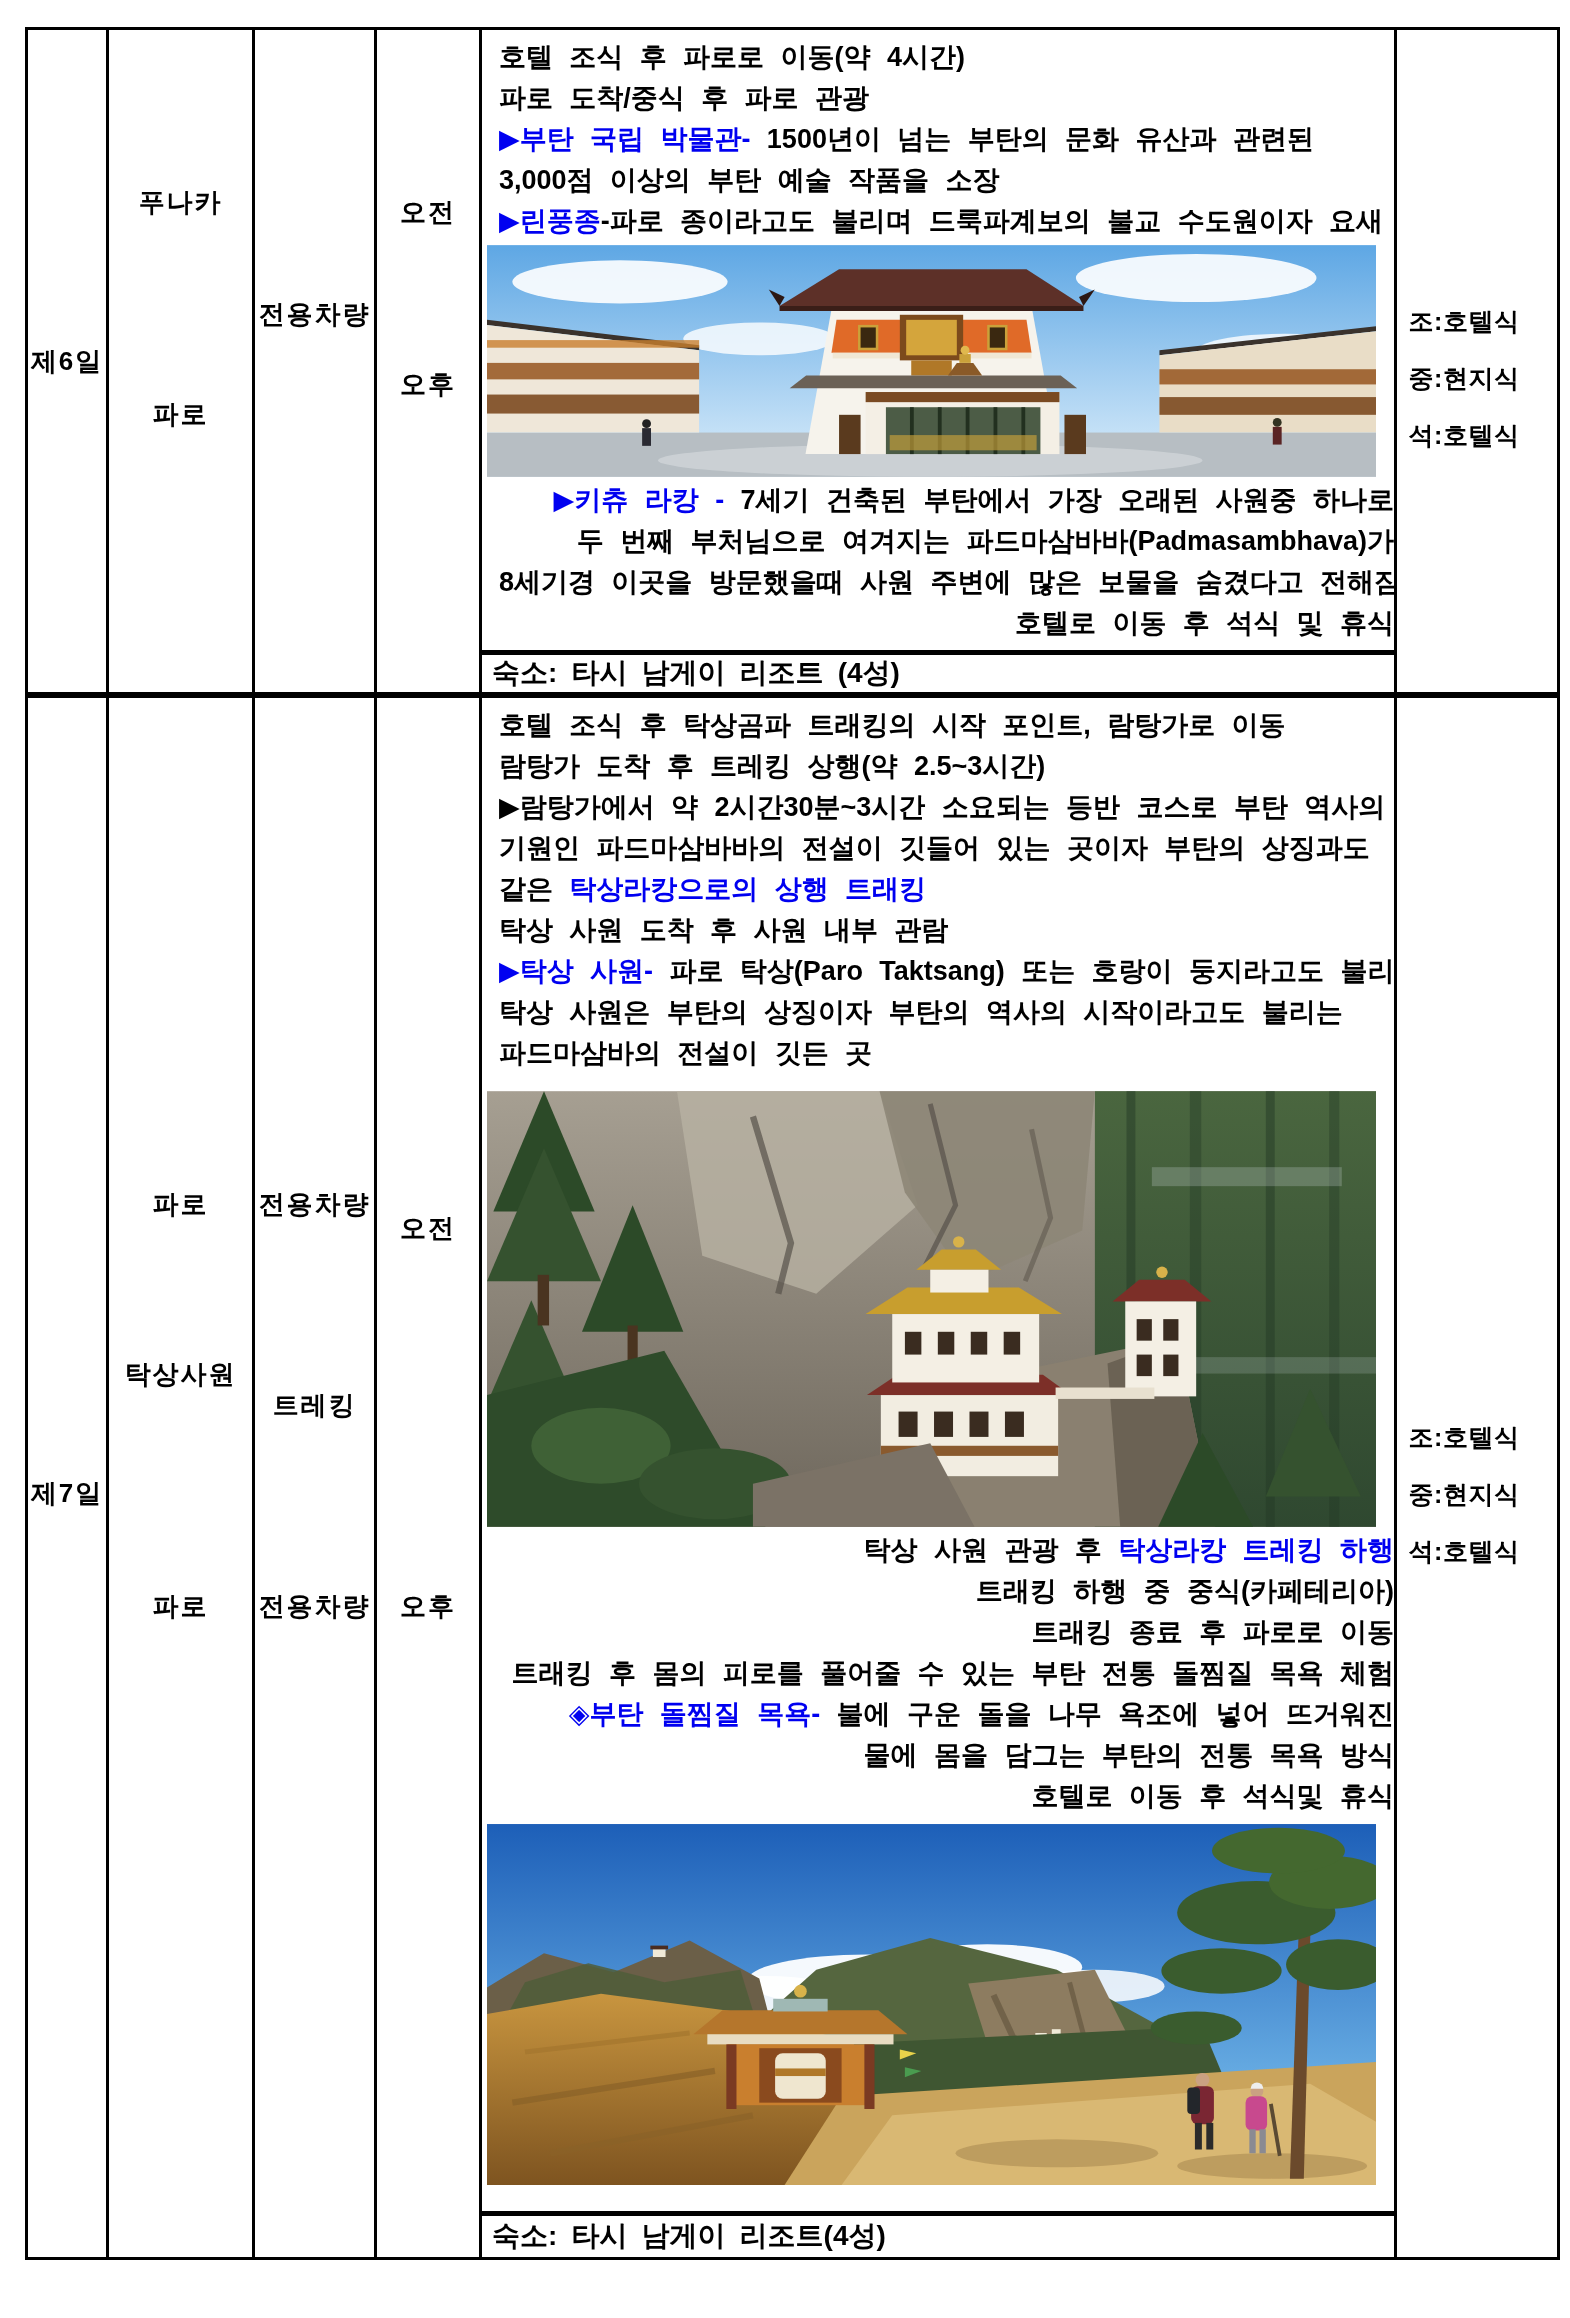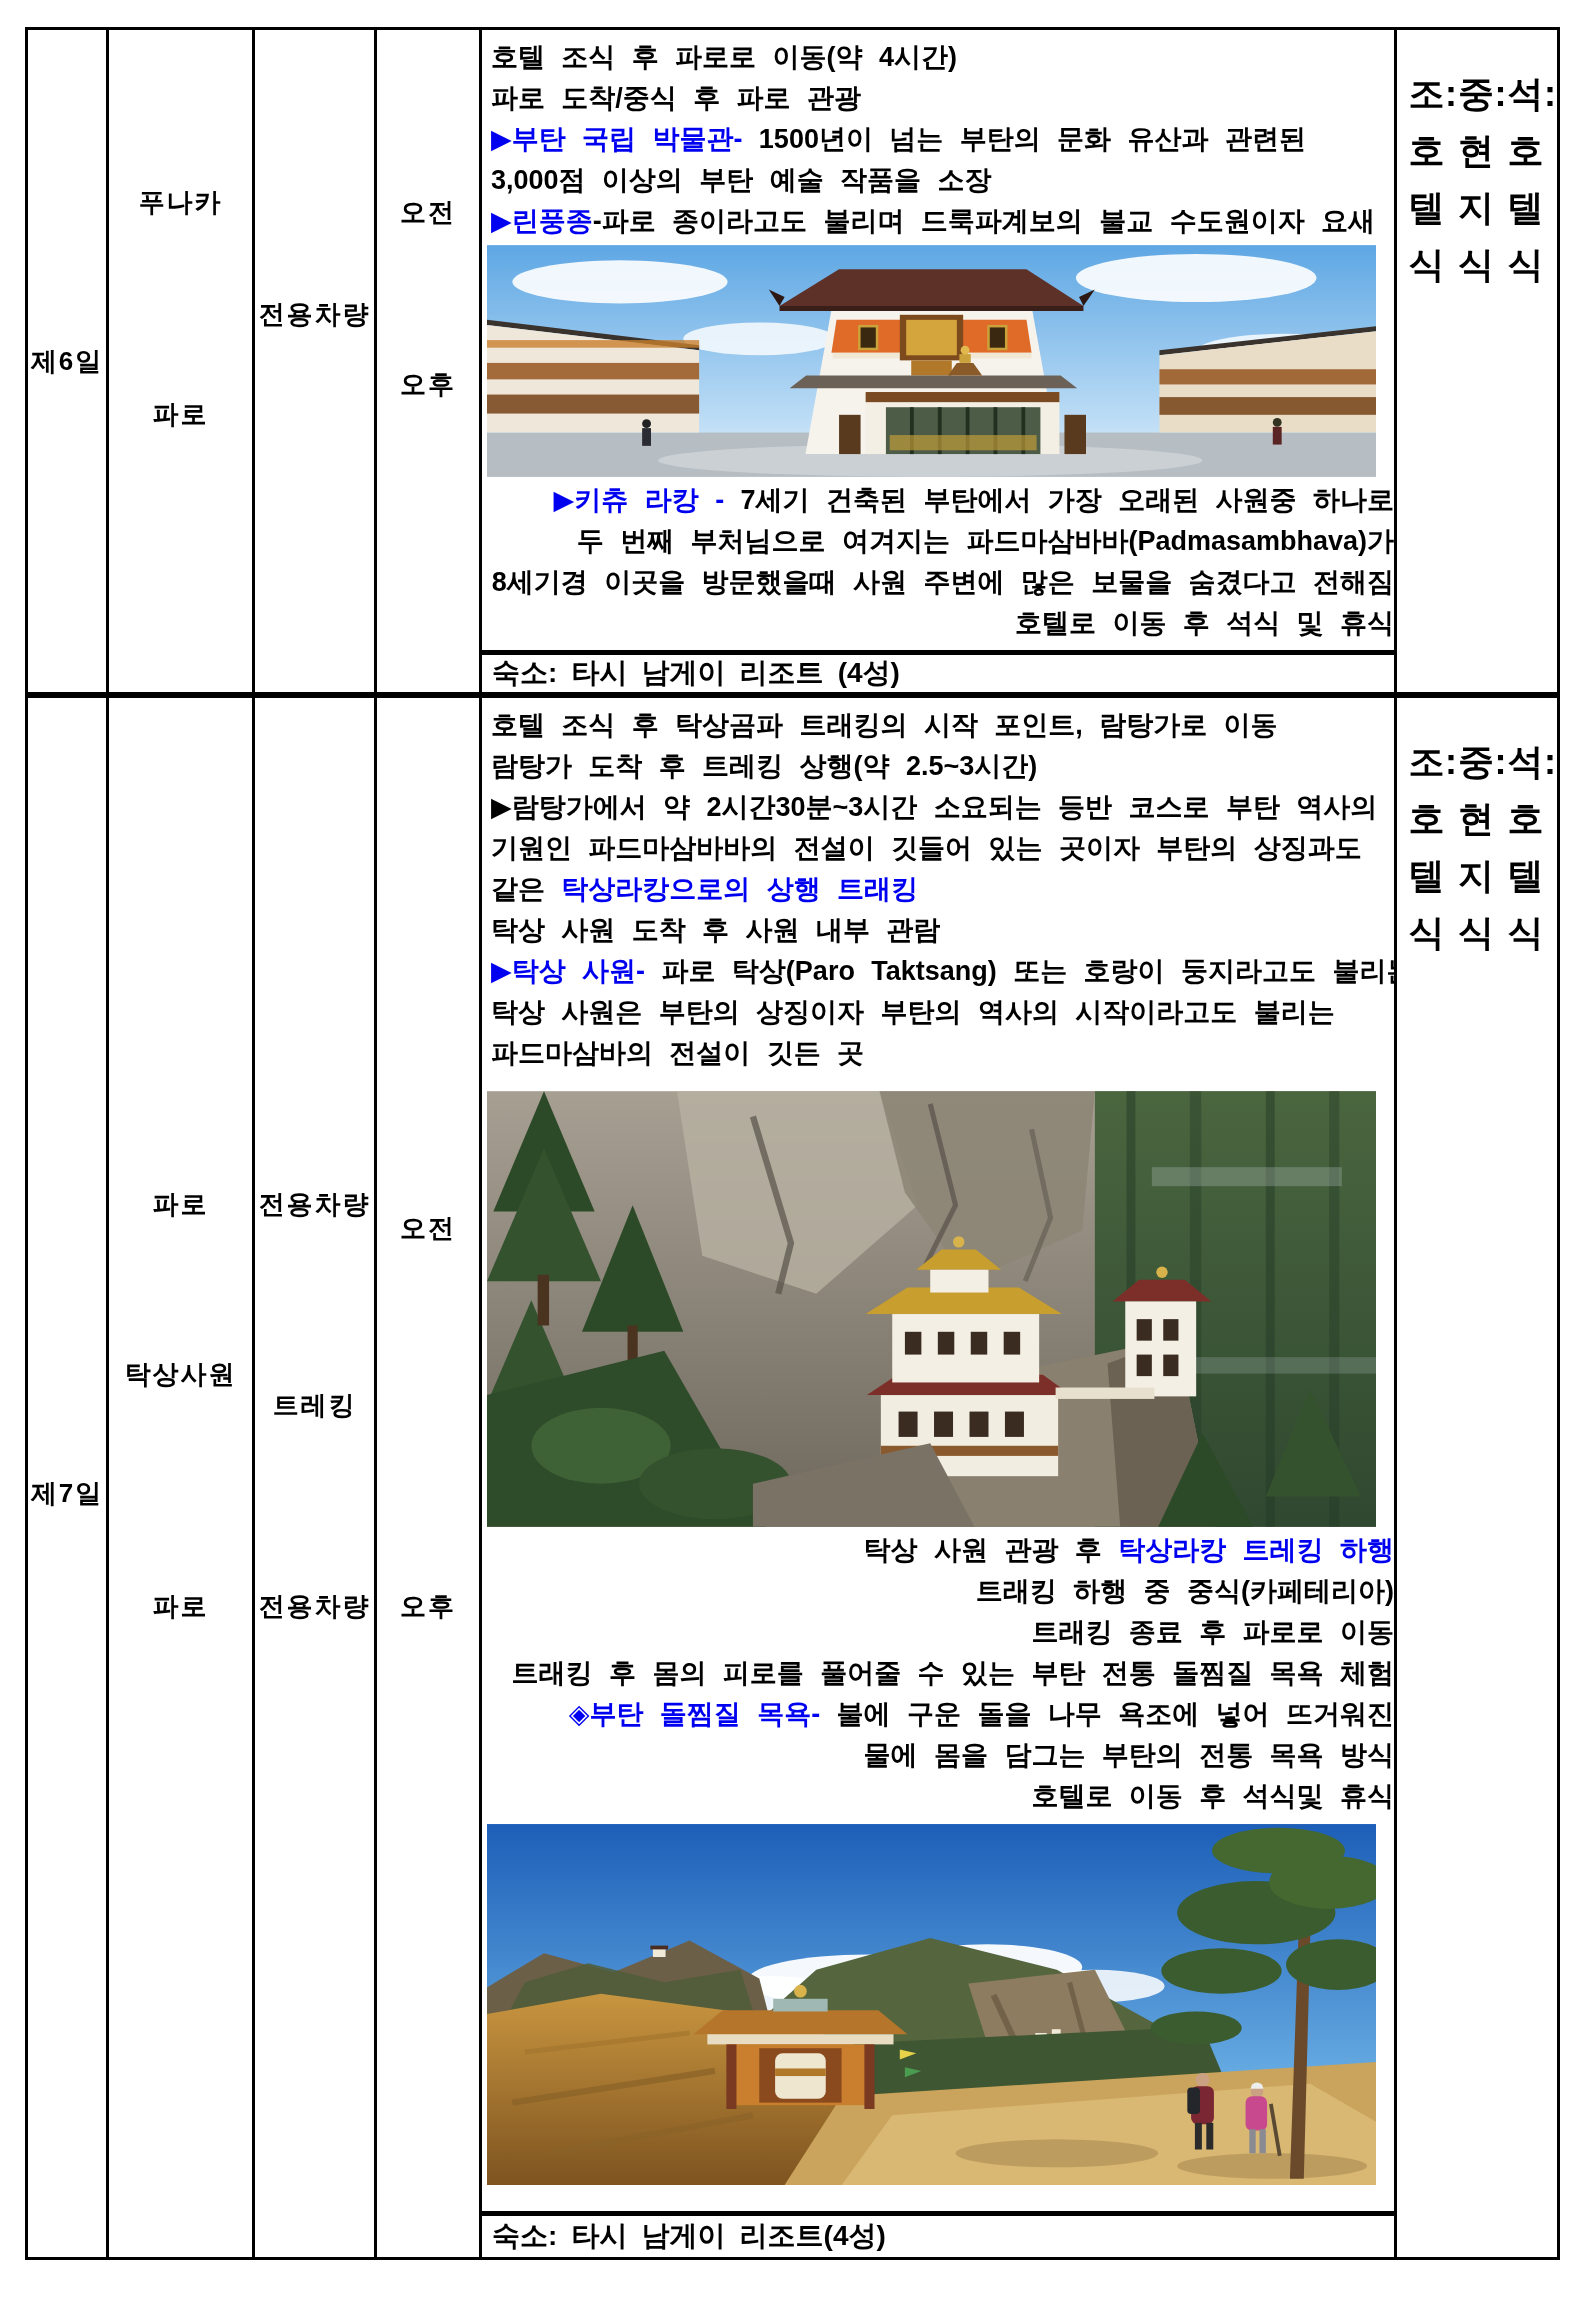--- a/index.html
+++ b/index.html
@@ -13,35 +13,35 @@
   .day-6{height:662px;border-bottom:6.3px solid #000;}
   .day-7{height:1559px;}
   .cell{position:relative;border-right:3.2px solid #000;box-sizing:border-box;background:#fff;}
   .cell:last-child{border-right:none;}
   .vlabel{
     position:absolute;left:0;right:0;text-align:center;transform:translateY(-50%);
     font-size:26px;letter-spacing:1.9px;white-space:nowrap;
   }
   .c-desc{display:flex;flex-direction:column;padding-top:7.6px;}
   .lines{font-size:27px;line-height:41px;padding-left:8.9px;word-spacing:8.9px;}
-  .line{white-space:nowrap;}
+  .line{white-space:nowrap;margin-left:8px;}
   .blu{color:var(--blu,#0000f0);}
   .photo{line-height:0;}
   .photo-1{margin:2.5px 0 0 5px;}
   .photo-2{margin:16.5px 0 0 5px;}
   .photo-3{margin:6.3px 0 0 5px;}
   .mid{margin-top:3.8px;text-align:right;}
   .lodging{
     margin-top:auto;border-top:5.7px solid #000;height:41px;box-sizing:content-box;
     display:flex;align-items:center;padding-left:10px;font-size:28px;word-spacing:6.3px;
   }
   .day-6 .lodging{height:37px;}
   .c-meal{
-    display:flex;flex-direction:row;justify-content:center;align-items:flex-start;
-    padding:35px 0 0 11.4px;font-size:36px;line-height:57px;letter-spacing:0.6px;
+    display:flex;flex-direction:column;justify-content:center;align-items:flex-start;
+    padding:35px 0 0 11.4px;font-size:25px;line-height:57px;letter-spacing:0.6px;
   }
   svg{display:block;}
 </style>
 </head>
 <body>
 
 <div class="page">
   <div class="tbl">
 
     <section class="day day-6">

